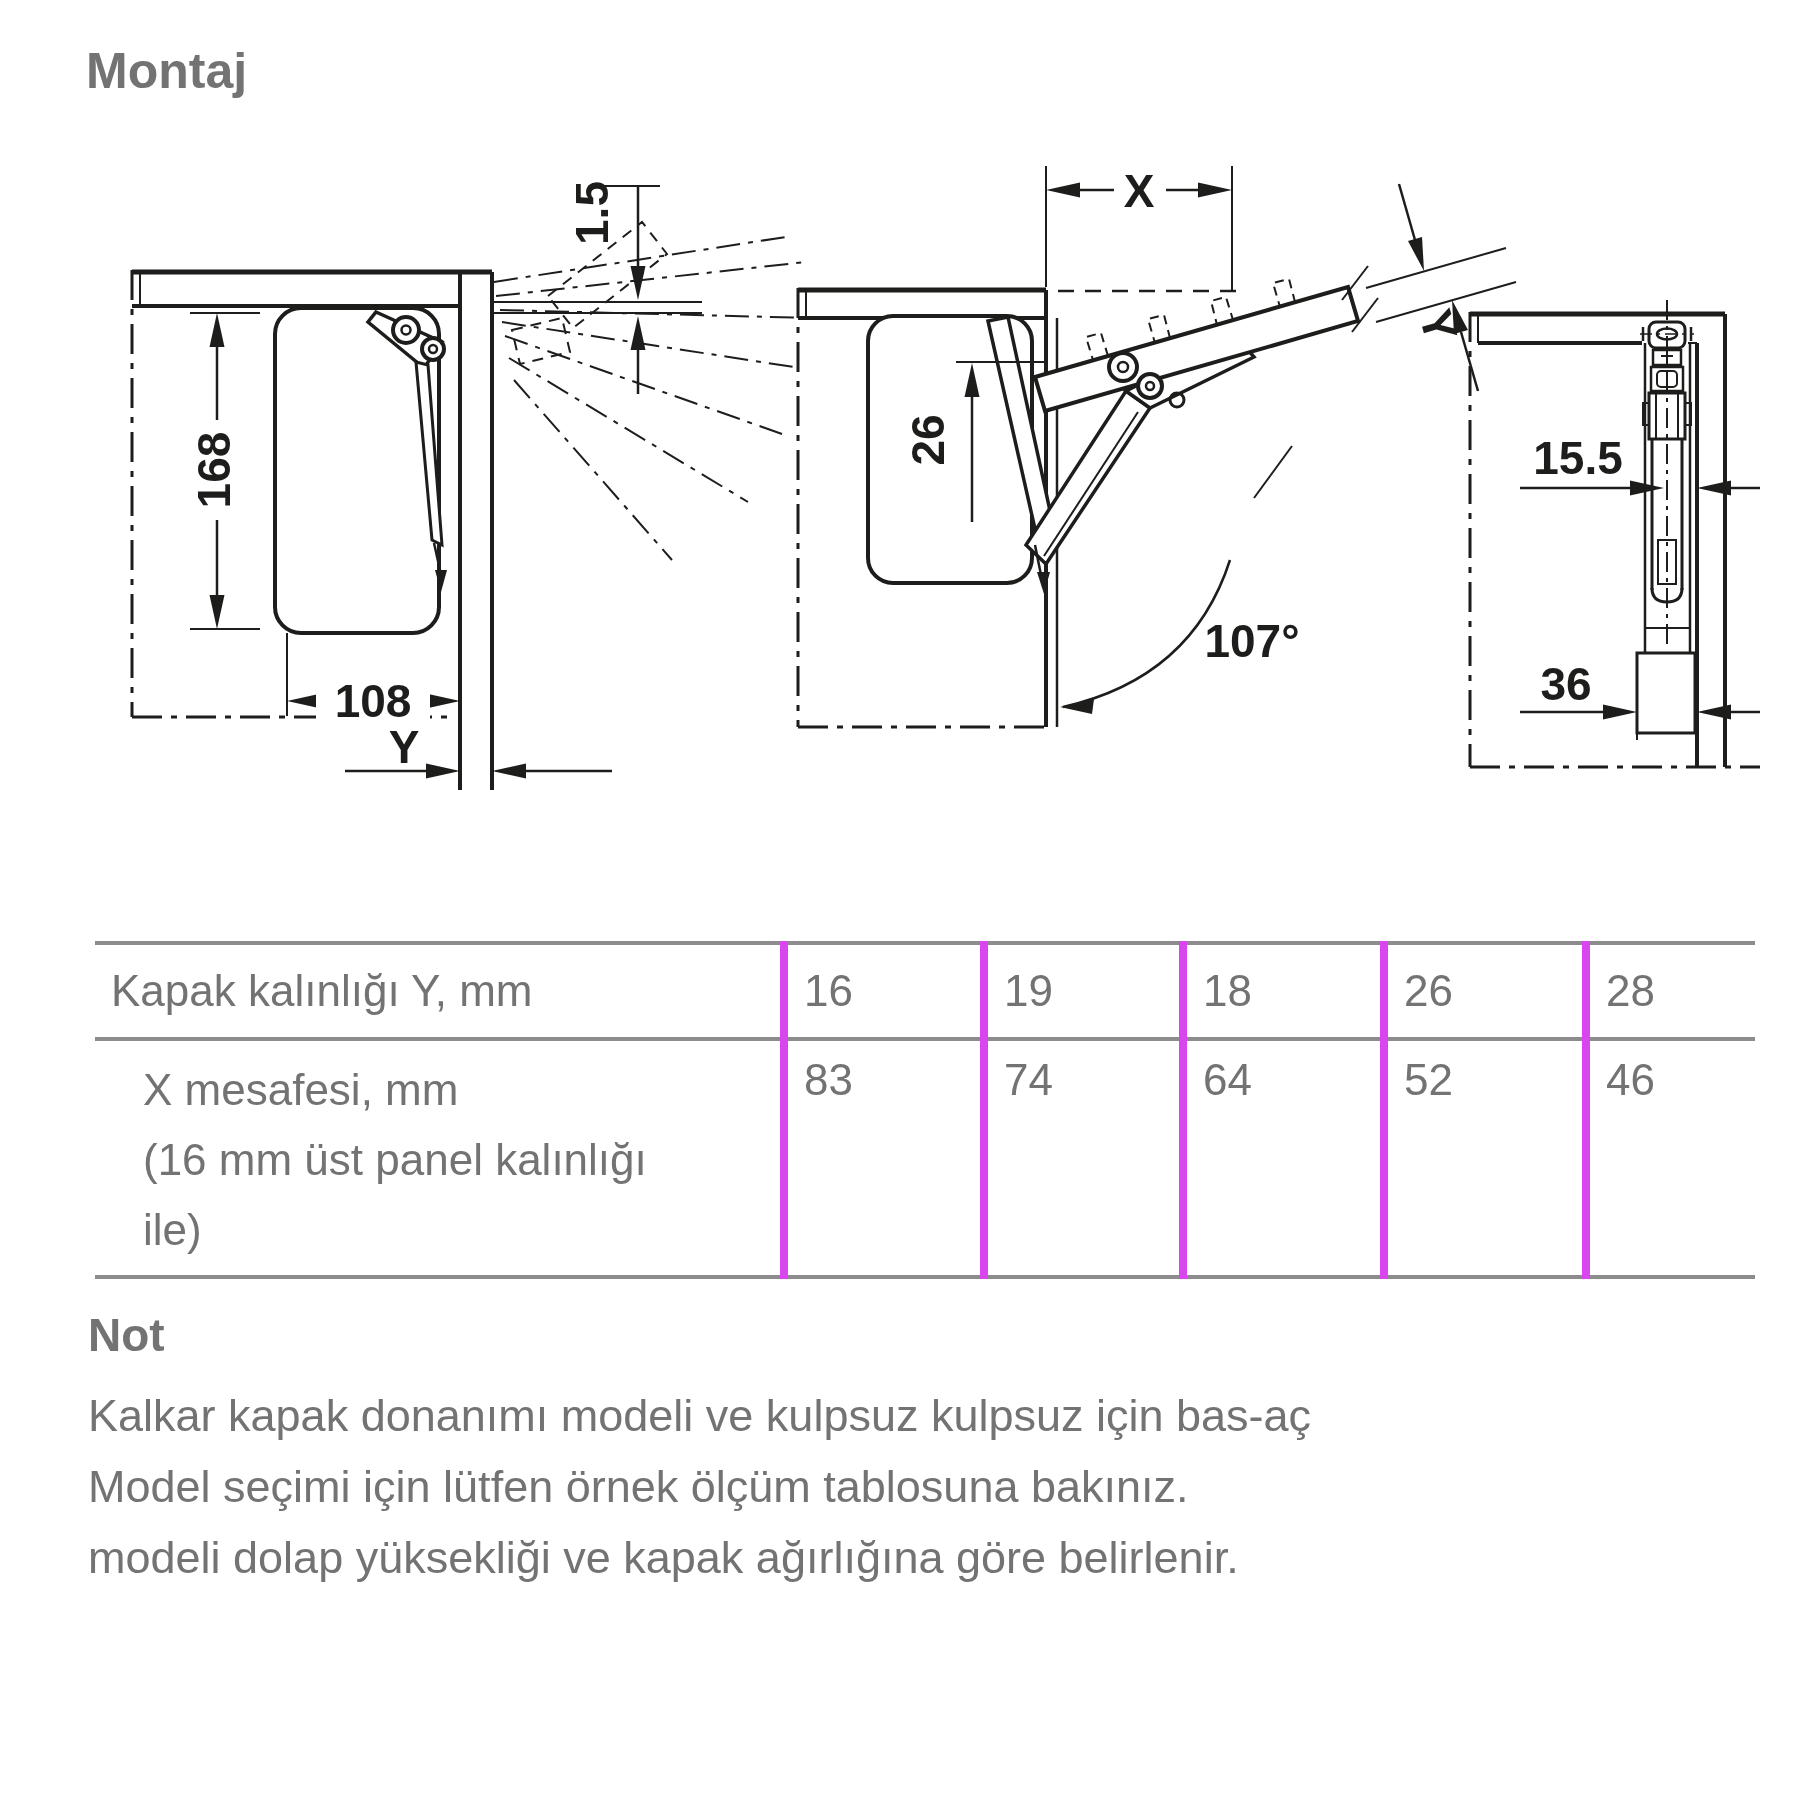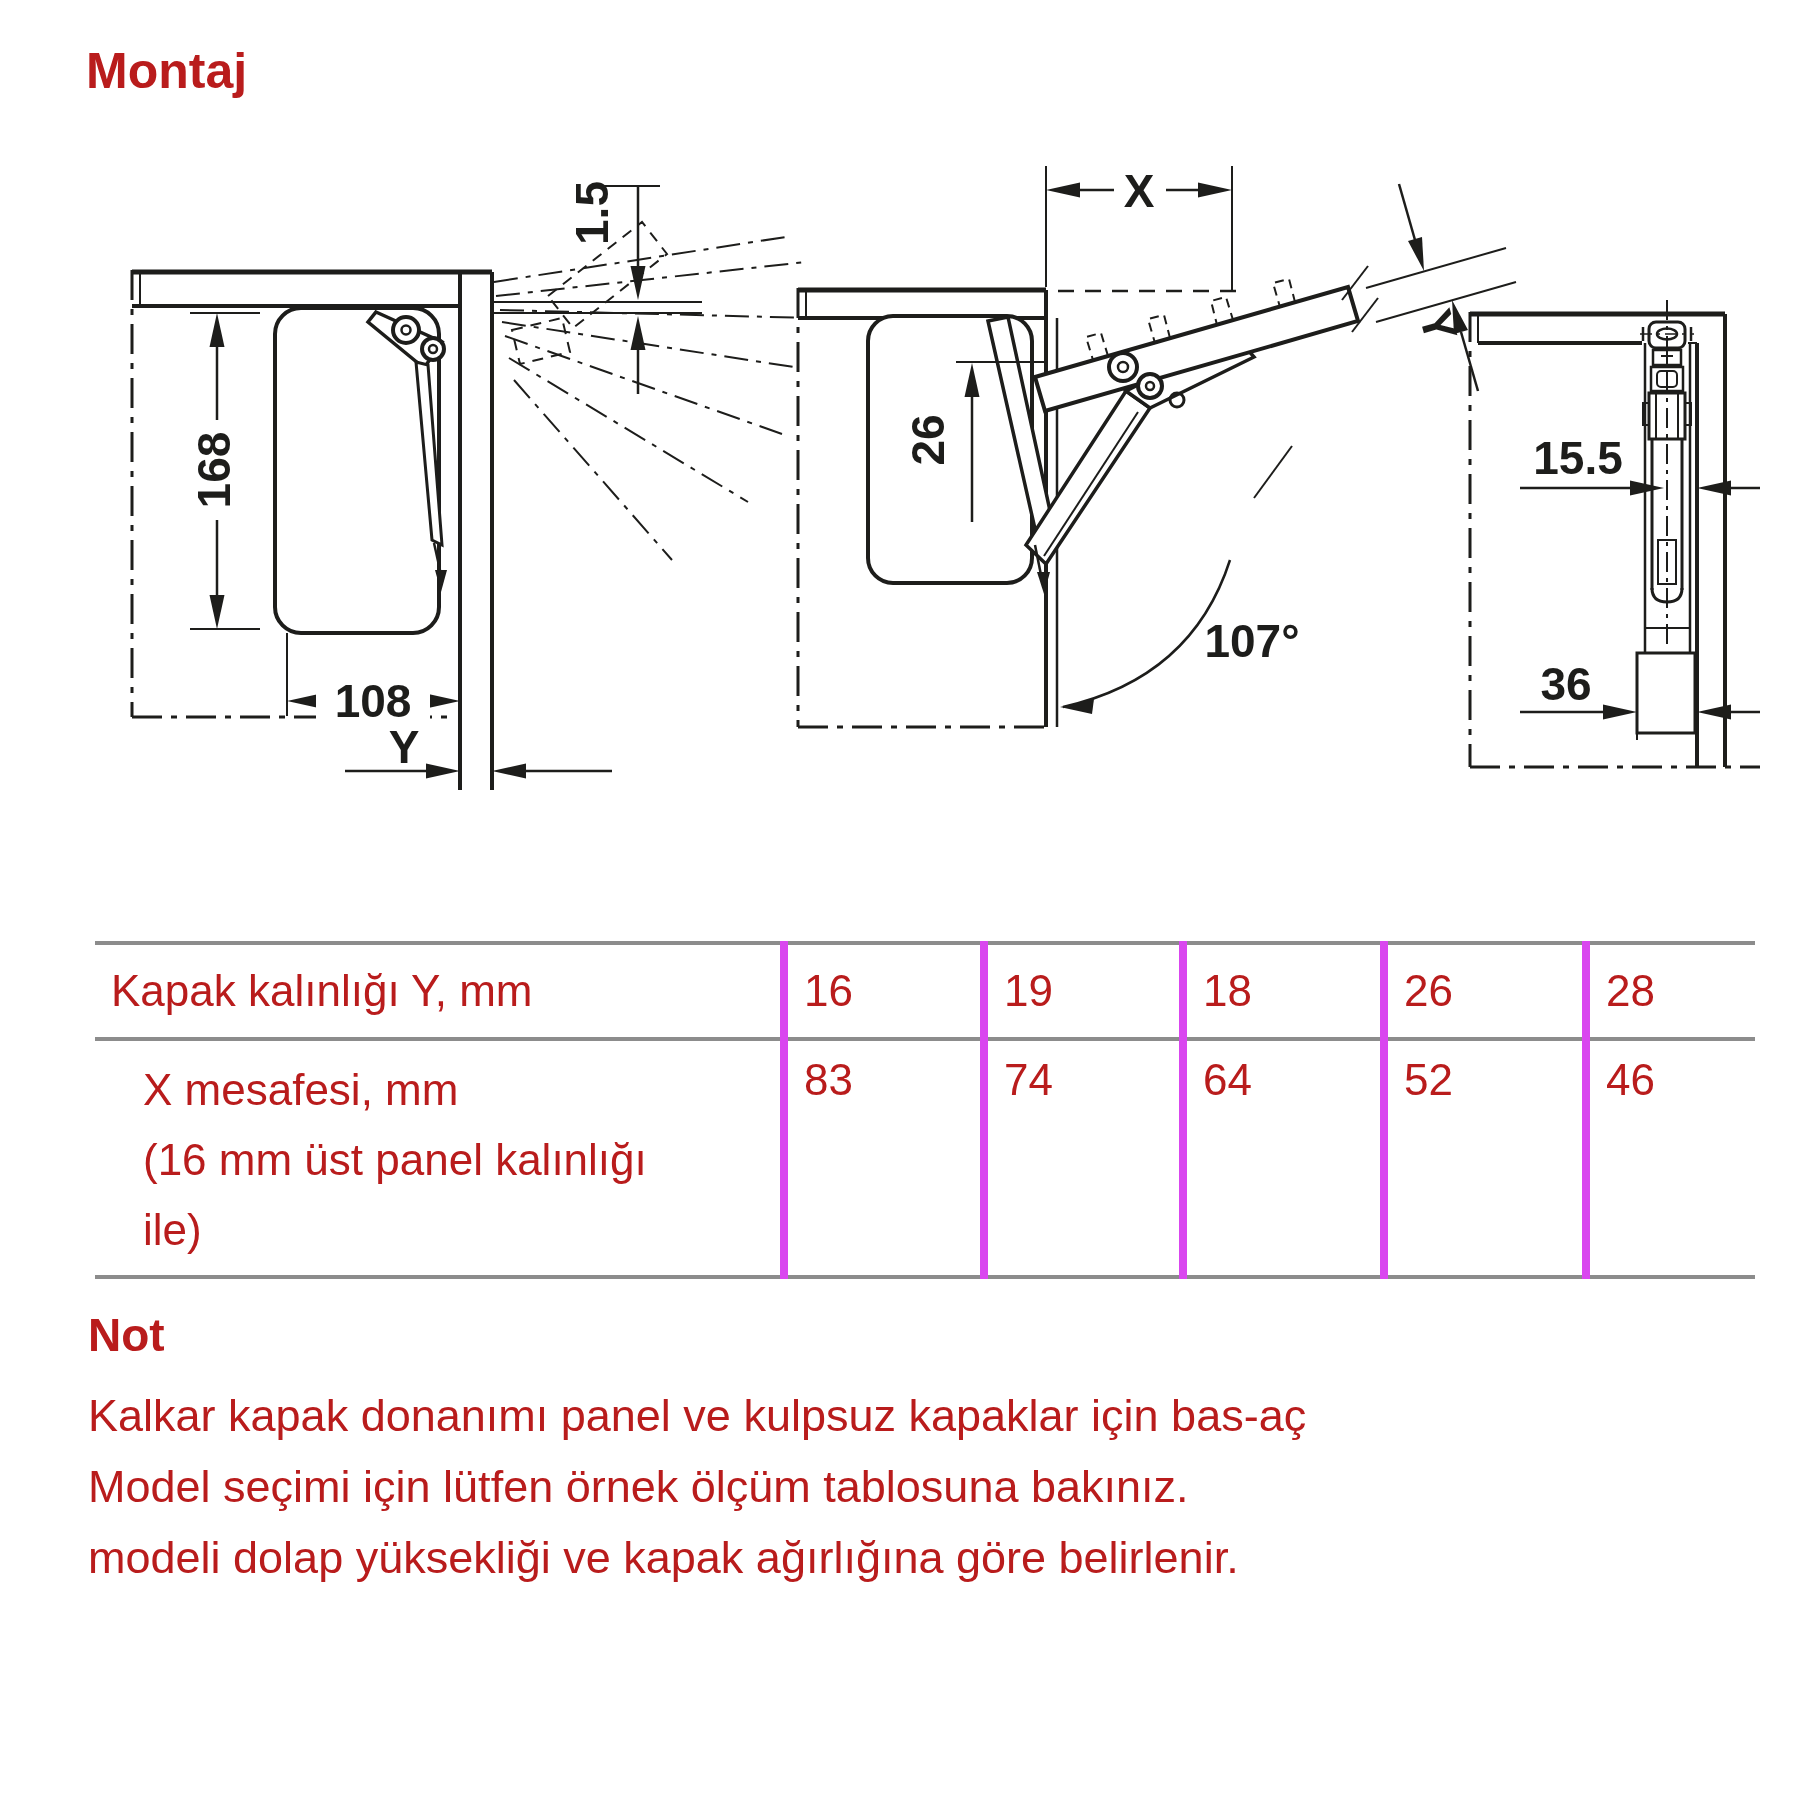--- a/index.html
+++ b/index.html
@@ -1,17 +1,17 @@
 <!DOCTYPE html>
 <html><head>
 <meta charset="utf-8">
 <style>
   html,body{margin:0;padding:0;background:#ffffff;}
   .page{position:relative;width:1806px;height:1806px;background:#fff;overflow:hidden;
-        font-family:"Liberation Sans",sans-serif;color:#b91c1c;}
+        font-family:"Liberation Sans",sans-serif;color:#737373;}
   .title{position:absolute;left:86px;top:42px;font-size:50px;font-weight:bold;}
   .drawing{position:absolute;left:0;top:0;}
 
   
   svg line, svg path, svg rect, svg circle, svg ellipse, svg polygon, svg polyline{
       stroke:#1d1d1b;fill:none;stroke-linecap:butt;stroke-linejoin:miter;}
   .s15{stroke-width:1.5}.s2{stroke-width:2}.s25{stroke-width:2.5}
   .s3{stroke-width:3}.s35{stroke-width:3.5}.s4{stroke-width:4}.s5{stroke-width:5}
   .ah{fill:#1d1d1b;stroke:none;}           
   .wf{fill:#ffffff;}                        
@@ -267,18 +267,18 @@
       <td>74</td>
       <td>64</td>
       <td>52</td>
       <td>46</td>
     </tr>
   </tbody>
     </table>
 
   <div class="note">
     <div class="note-heading">Not</div>
-    <div class="note-line">Kalkar kapak donanımı panel ve kulpsuz kapaklar için bas-aç</div>
+    <div class="note-line">Kalkar kapak donanımı modeli ve kulpsuz kulpsuz için bas-aç</div>
     <div class="note-line">Model seçimi için lütfen örnek ölçüm tablosuna bakınız.</div>
     <div class="note-line">modeli dolap yüksekliği ve kapak ağırlığına göre belirlenir.</div>
   </div>
 
 </div>
 
 </body></html>

